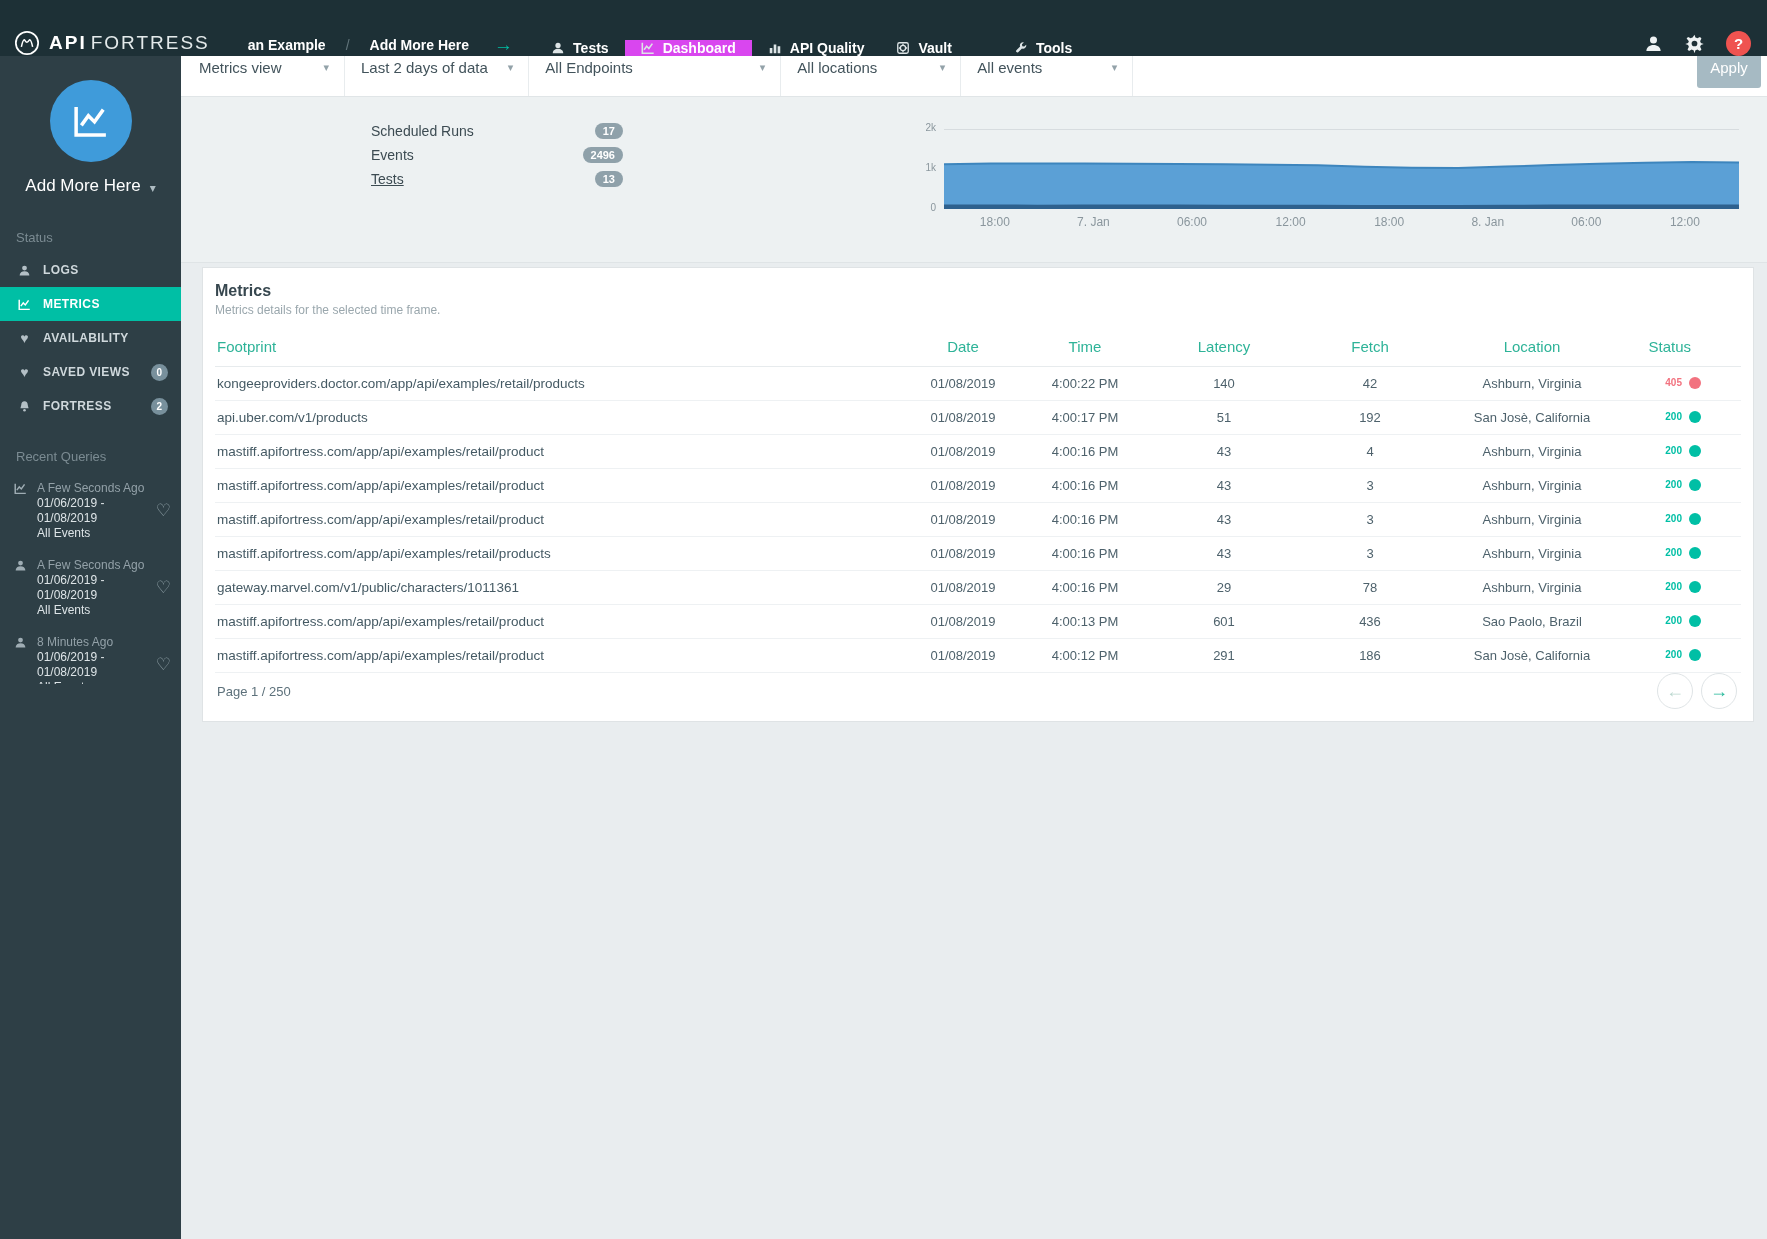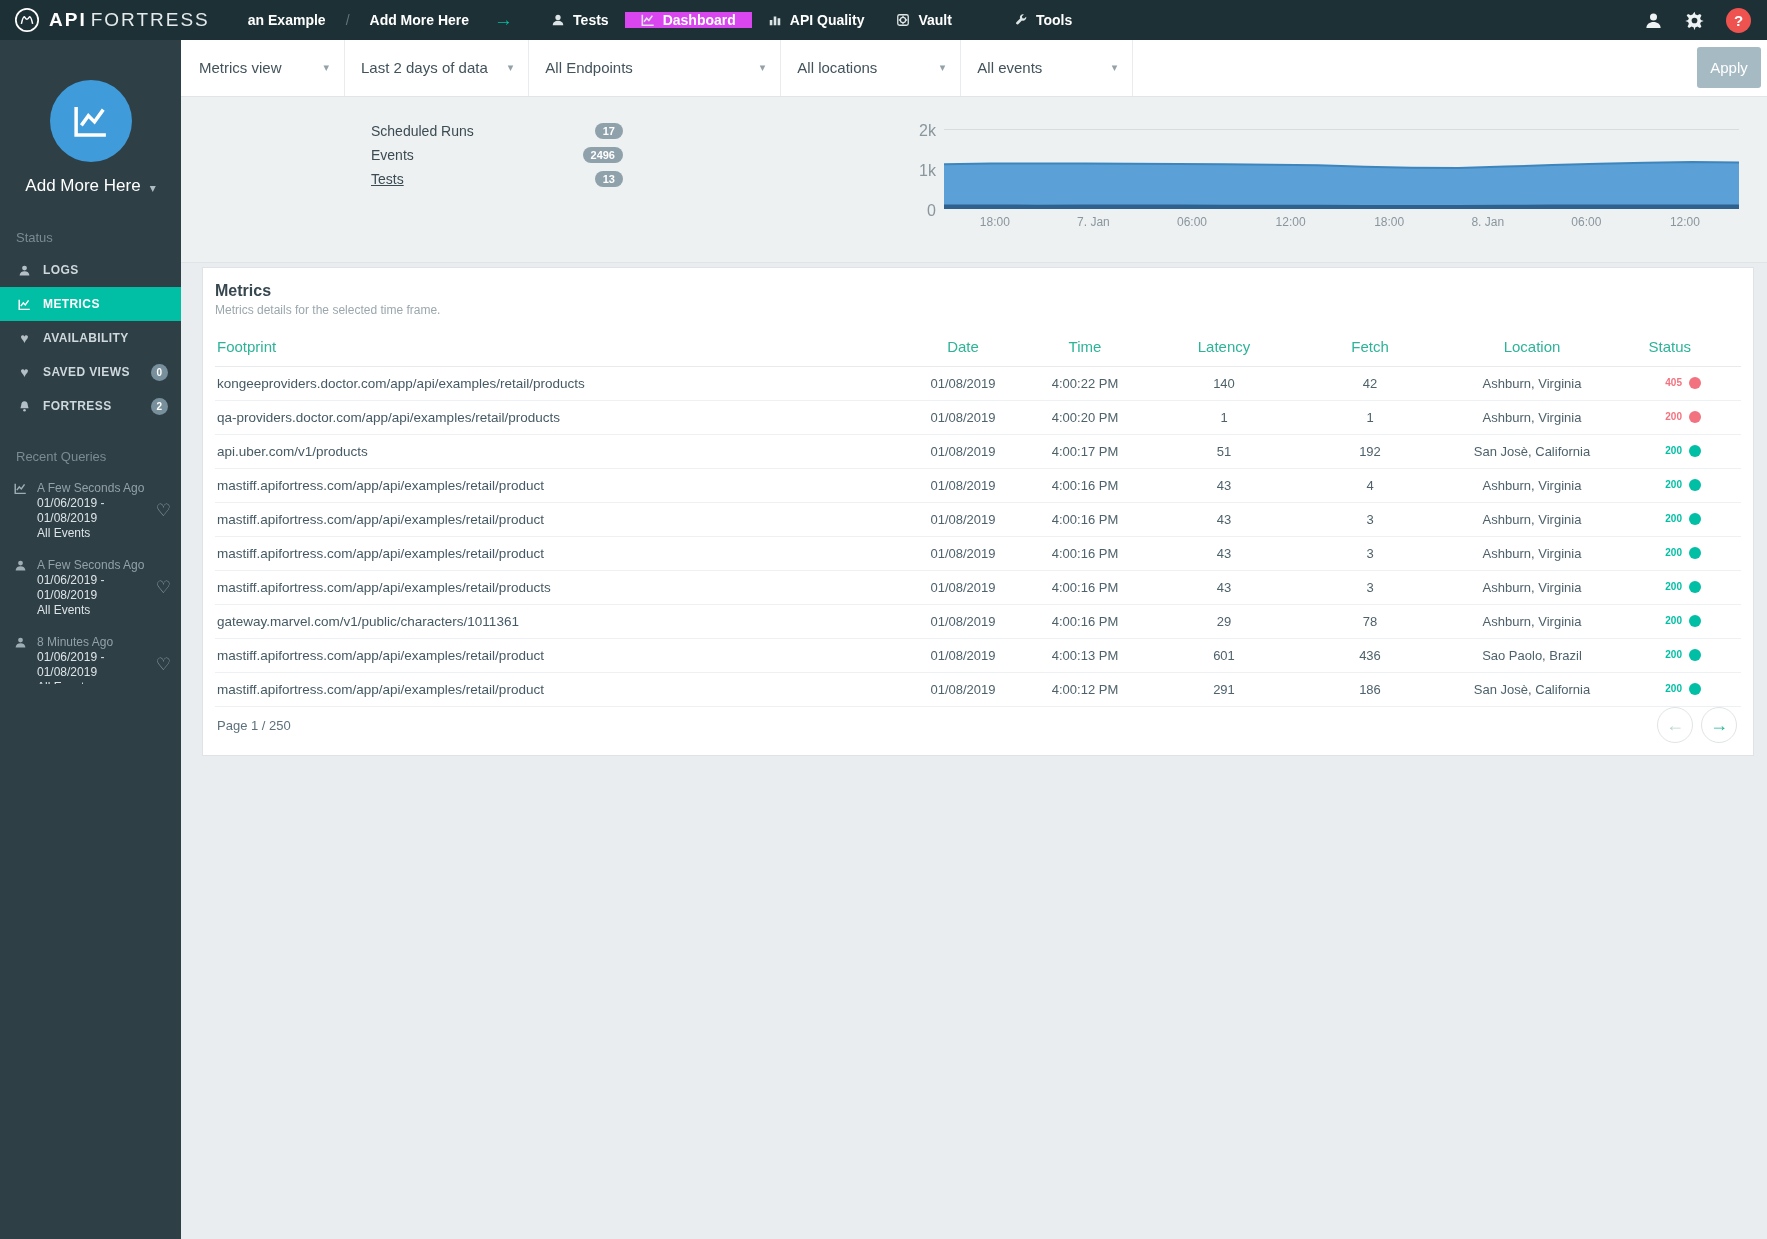--- a/index.html
+++ b/index.html
@@ -1,21 +1,21 @@
 <!DOCTYPE html>
 <html><head>
 <meta charset="utf-8">
 <style>
   *{margin:0;padding:0;box-sizing:border-box}
   html,body{width:1767px;height:1239px}
   body{font-family:"Liberation Sans","DejaVu Sans",sans-serif;background:#e9edef;overflow:hidden;position:relative}
   a{text-decoration:none;color:inherit}
 
   
-  .navbar{position:absolute;top:0;left:0;width:1767px;height:40px;background:#1d3036;display:flex;align-items:center;color:#fff;z-index:20}
+  .navbar{position:absolute;top:0;left:0;width:1767px;height:56px;background:#1d3036;display:flex;align-items:flex-end;color:#fff;z-index:20}
   .brand{display:flex;align-items:center;gap:9px;padding:0 14px;cursor:pointer}
   .brand-api{font-size:19px;font-weight:bold;letter-spacing:2px}
   .brand-fortress{font-size:19px;font-weight:300;letter-spacing:2px;color:#e4eaeb;margin-left:-5px}
   .crumb{display:flex;align-items:center;gap:20px;margin-left:24px;font-size:14px;font-weight:bold}
   .crumb-sep{color:#62757c;font-weight:normal}
   .crumb-arrow{color:#00bfa5;font-size:19px;font-weight:bold;margin-left:5px;cursor:pointer}
   .nav-menu{display:flex;margin-left:22px;align-items:stretch}
   .nav-item{display:flex;align-items:center;gap:8px;padding:0 16px;font-size:14px;font-weight:bold;color:#fff;cursor:pointer}
   .nav-item.active{background:#d946ef}
   .nav-item .nico{display:flex;color:#dde4e6}
@@ -58,21 +58,21 @@
 
   
   .stats{height:166px;background:#edf1f2;border-bottom:1px solid #dfe4e6;display:flex;padding-top:26px}
   .stat-rows{margin-left:190px;width:252px}
   .stat-row{display:flex;align-items:center;justify-content:space-between;margin-bottom:8px}
   .stat-label{font-size:14px;color:#3c4b52}
   .stat-row.is-link .stat-label{text-decoration:underline;cursor:pointer}
   .pill{background:#8fa1aa;color:#fff;font-size:11px;font-weight:bold;border-radius:9px;padding:2px 8px;min-width:20px;text-align:center}
   .chartblock{margin-left:auto;margin-right:28px;padding-top:6px}
   .chartrow{display:flex;align-items:flex-start}
-  .yaxis{position:relative;width:30px;height:80px;margin-right:8px;font-size:16px;color:#8a969d}
+  .yaxis{position:relative;width:30px;height:80px;margin-right:8px;font-size:10px;color:#8a969d}
   .yaxis span{position:absolute;right:0}
   .ytick-0{top:-7px}.ytick-1{top:33px}.ytick-2{top:73px}
   .plot svg{display:block}
   .xaxis{position:relative;height:22px;margin-left:38px;width:795px;font-size:12px;color:#8a969d}
   .xaxis span{position:absolute;transform:translateX(-50%);top:6px;white-space:nowrap}
   .xtick-0{left:6.4%}.xtick-1{left:18.8%}.xtick-2{left:31.2%}.xtick-3{left:43.6%}
   .xtick-4{left:56%}.xtick-5{left:68.4%}.xtick-6{left:80.8%}.xtick-7{left:93.2%}
 
   
   .content{padding:4px 13px 0 21px}
@@ -388,29 +388,20 @@
           <tr>
             <td class="cell-footprint">kongeeproviders.doctor.com/app/api/examples/retail/products</td>
             <td>01/08/2019</td>
             <td>4:00:22 PM</td>
             <td>140</td>
             <td>42</td>
             <td>Ashburn, Virginia</td>
             <td class="cell-status"><span class="scode" style="color: rgb(242, 114, 127);">405</span><span class="sdot" style="background: rgb(242, 114, 127);"></span></td>
           </tr>
           <tr>
-            <td class="cell-footprint">qa-providers.doctor.com/app/api/examples/retail/products</td>
-            <td>01/08/2019</td>
-            <td>4:00:20 PM</td>
-            <td>1</td>
-            <td>1</td>
-            <td>Ashburn, Virginia</td>
-            <td class="cell-status"><span class="scode" style="color: rgb(242, 114, 127);">200</span><span class="sdot" style="background: rgb(242, 114, 127);"></span></td>
-          </tr>
-          <tr>
             <td class="cell-footprint">api.uber.com/v1/products</td>
             <td>01/08/2019</td>
             <td>4:00:17 PM</td>
             <td>51</td>
             <td>192</td>
             <td>San Josè, California</td>
             <td class="cell-status"><span class="scode" style="color: rgb(0, 191, 165);">200</span><span class="sdot" style="background: rgb(0, 191, 165);"></span></td>
           </tr>
           <tr>
             <td class="cell-footprint">mastiff.apifortress.com/app/api/examples/retail/product</td>

